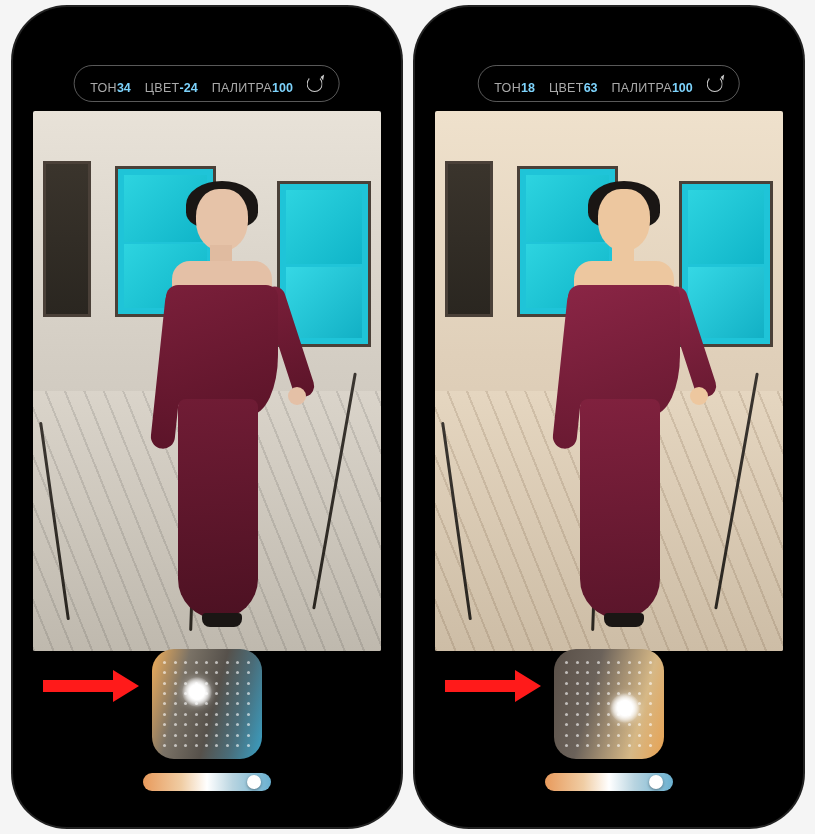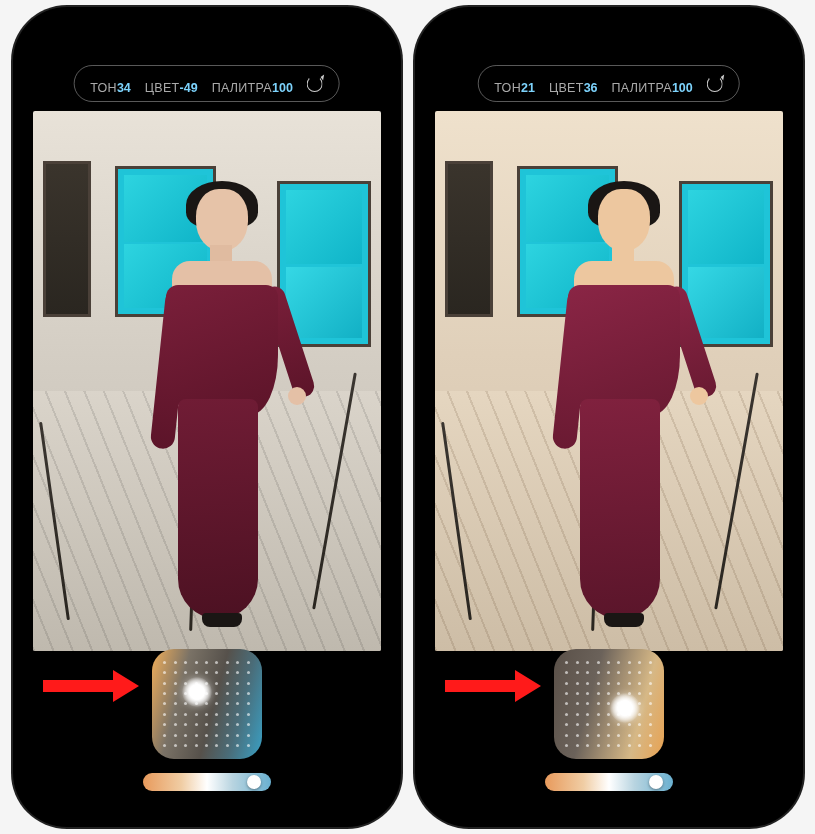--- a/index.html
+++ b/index.html
@@ -302,21 +302,21 @@
   <div class="phone-inner">
     <div class="dynamic-island"></div>
 
     <div class="top-bar">
       <div class="param">
         <span class="label">ТОН</span>
         <span class="value">34</span>
       </div>
       <div class="param">
         <span class="label">ЦВЕТ</span>
-        <span class="value">-49</span>
+        <span class="value">-24</span>
       </div>
       <div class="param">
         <span class="label">ПАЛИТРА</span>
         <span class="value">100</span>
       </div>
       <div class="reset-icon"></div>
     </div>
 
     <div class="photo-area">
       <div class="photo-bg"></div>
@@ -447,25 +447,25 @@
 </div>
 
 <div class="phone">
 
   <div class="phone-inner">
     <div class="dynamic-island"></div>
 
     <div class="top-bar">
       <div class="param">
         <span class="label">ТОН</span>
-        <span class="value">21</span>
+        <span class="value">18</span>
       </div>
       <div class="param">
         <span class="label">ЦВЕТ</span>
-        <span class="value">36</span>
+        <span class="value">63</span>
       </div>
       <div class="param">
         <span class="label">ПАЛИТРА</span>
         <span class="value">100</span>
       </div>
       <div class="reset-icon"></div>
     </div>
 
     <div class="photo-area warm">
       <div class="photo-bg"></div>

